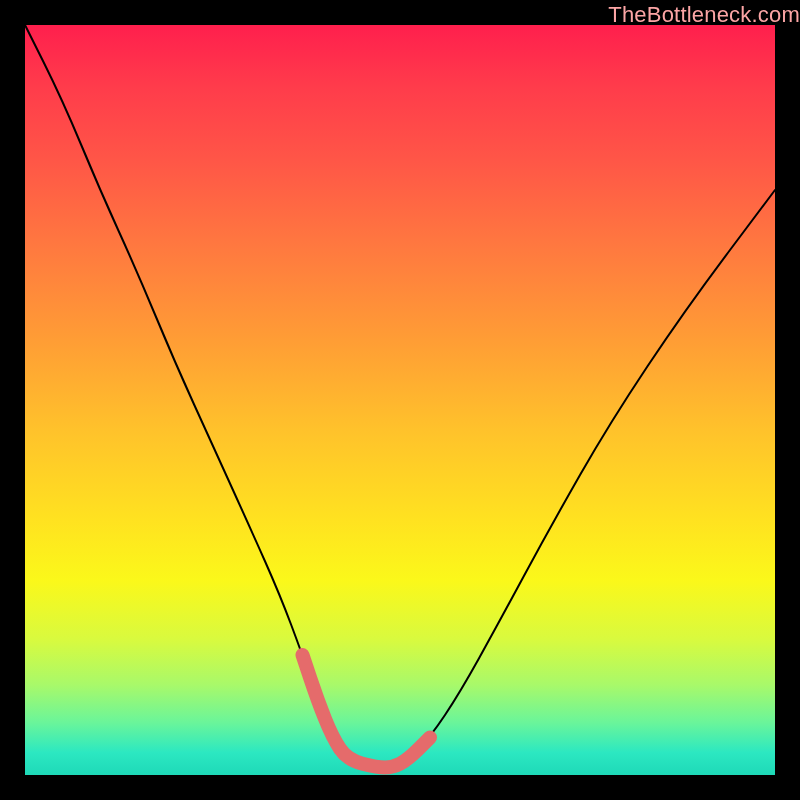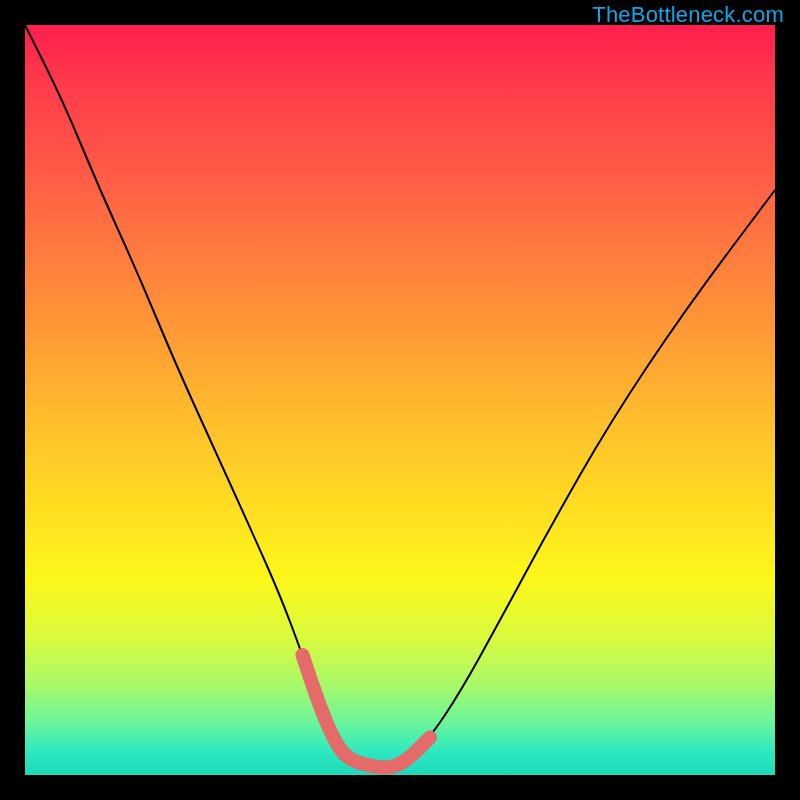--- a/index.html
+++ b/index.html
@@ -32,24 +32,24 @@
       #fbf81a 74%,
       #d8fa3f 82%,
       #a8f96a 88%,
       #6af59a 93%,
       #2ce8c1 97%,
       #1ed9b8 100%);
   }
   .watermark {
     position: absolute;
     top: 2px;
-    right: 16px;
+    right: 0;
     font-family: Arial, Helvetica, sans-serif;
     font-size: 22px;
-    color: #0ea5e9;
+    color: #fca5a5;
     letter-spacing: 0.2px;
     user-select: none;
   }
   svg.curves {
     position: absolute;
     left: 0;
     top: 0;
     width: 750px;
     height: 750px;
     overflow: visible;

